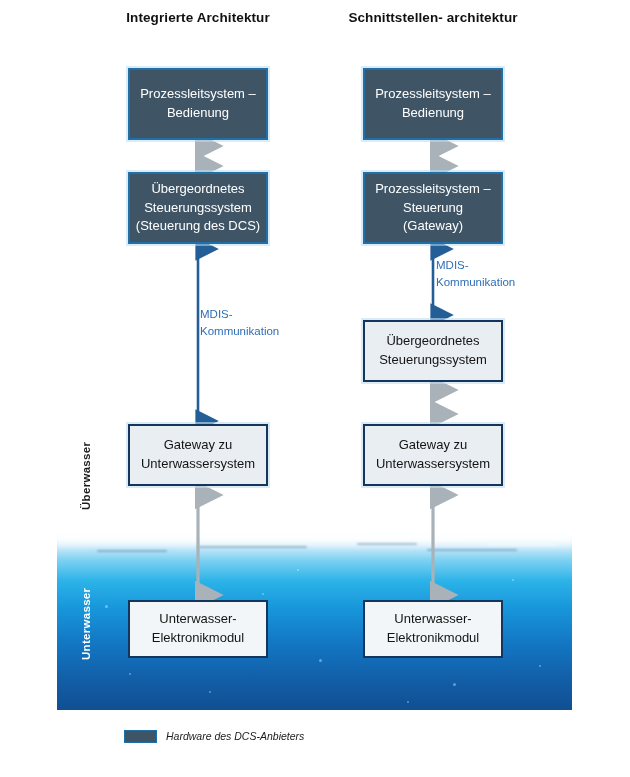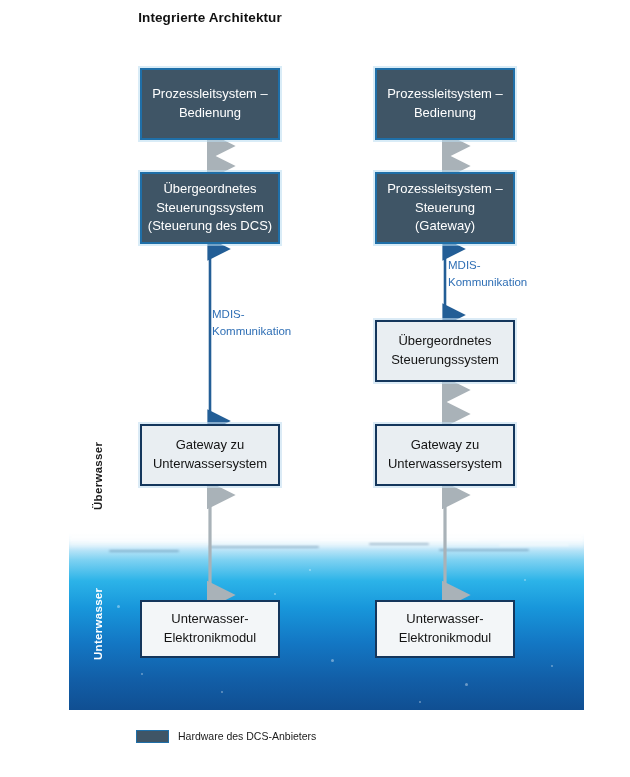--- a/index.html
+++ b/index.html
@@ -11,21 +11,21 @@
     width: 630px;
     height: 777px;
     position: relative;
     overflow: hidden;
     font-family: "Liberation Sans", sans-serif;
     color: #1a1a1a;
   }
 
   #diagram {
     position: absolute;
-    left: 16px; top: 0;
+    left: 4px; top: 0;
     width: 596px;
     height: 777px;
   }
 
   
   .col-heading {
     position: absolute;
     width: 200px;
     text-align: center;
     font-size: 13.5px;
@@ -155,20 +155,21 @@
     z-index: 6;
   }
   #mdis-label-col1 { left: 196px; top: 306px; }
   #mdis-label-col2 { left: 432px; top: 257px; }
 
   
   #legend {
     position: absolute;
     left: 120px;
     top: 727px;
+    font-style: italic;
   }
   .legend-row {
     display: flex;
     align-items: center;
     height: 18px;
     margin-bottom: 3px;
   }
   .legend-swatch {
     box-sizing: border-box;
     width: 33px;
@@ -190,20 +191,22 @@
     line-height: 1;
   }
 </style>
 </head>
 <body>
 
 <div id="diagram">
 
   <div class="col-heading" id="heading-col1">Integrierte
 Architektur</div>
+  <div class="col-heading" id="heading-col2">Schnittstellen-
+architektur</div>
 
   <div id="water-region">
     <div class="foam" style="top:0px;   height:8px;  opacity:0.95;"></div>
     <div class="foam" style="top:7px;   height:5px;  opacity:0.55;"></div>
     <div class="foam" style="top:11px;  height:4px;  opacity:0.3;"></div>
     <div class="darkstreak" style="left:140px; top:13px;  width:110px;"></div>
     <div class="darkstreak" style="left:300px; top:10px;  width:60px;"></div>
     <div class="darkstreak" style="left:370px; top:16px;  width:90px;"></div>
     <div class="darkstreak" style="left:40px;  top:17px;  width:70px;"></div>
     <div class="streak" style="left:20px;  top:7px;  width:120px;"></div>

